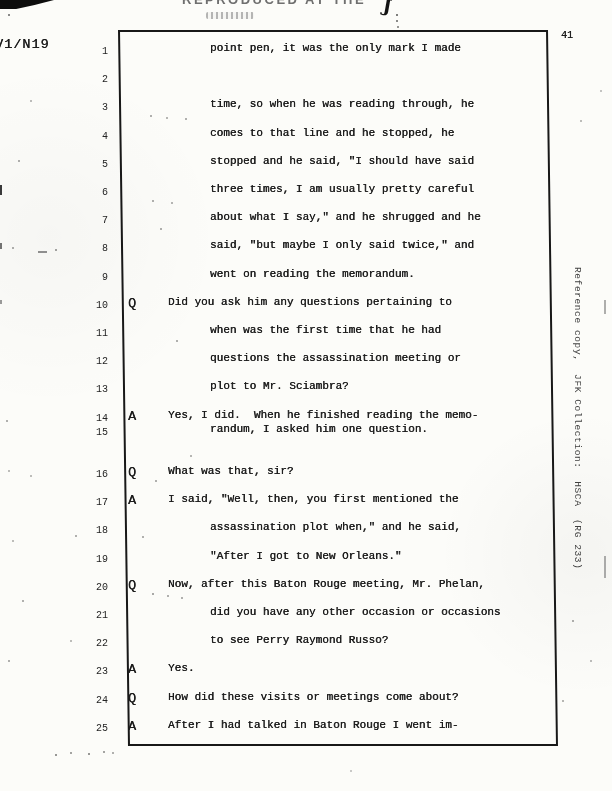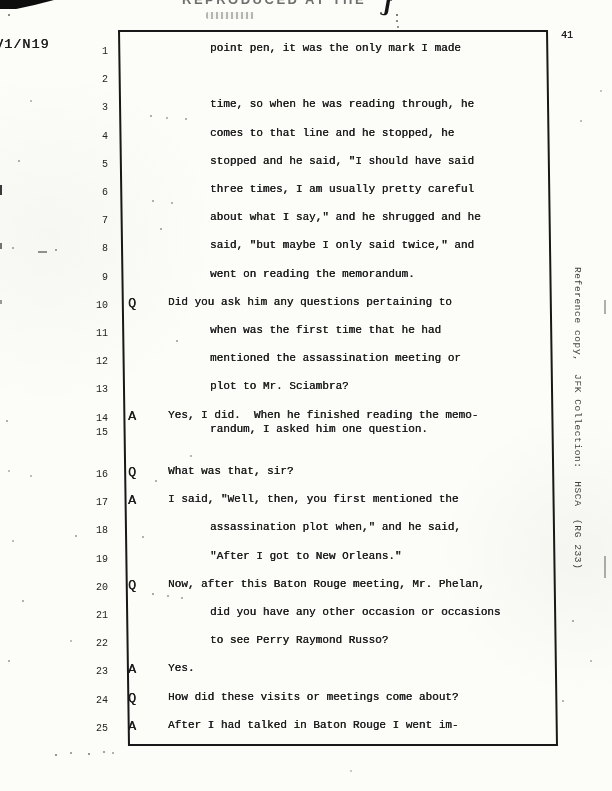--- a/index.html
+++ b/index.html
@@ -232,21 +232,21 @@
       <span class="txt">Did you ask him any questions pertaining to</span>
     </div>
       <div class="t-row cont" style="top: 324px;">
       <span class="lnum">11</span>
       <span class="spk"></span>
       <span class="txt">when was the first time that he had</span>
     </div>
       <div class="t-row cont" style="top: 352.2px;">
       <span class="lnum">12</span>
       <span class="spk"></span>
-      <span class="txt">mentioned the assassination meeting or</span>
+      <span class="txt">questions the assassination meeting or</span>
     </div>
       <div class="t-row cont" style="top: 380.4px;">
       <span class="lnum">13</span>
       <span class="spk"></span>
       <span class="txt">plot to Mr. Sciambra?</span>
     </div>
       <div class="t-row" style="top: 408.6px;">
       <span class="lnum">14</span>
       <span class="spk">A</span>
       <span class="txt">Yes, I did.  When he finished reading the memo-</span>

